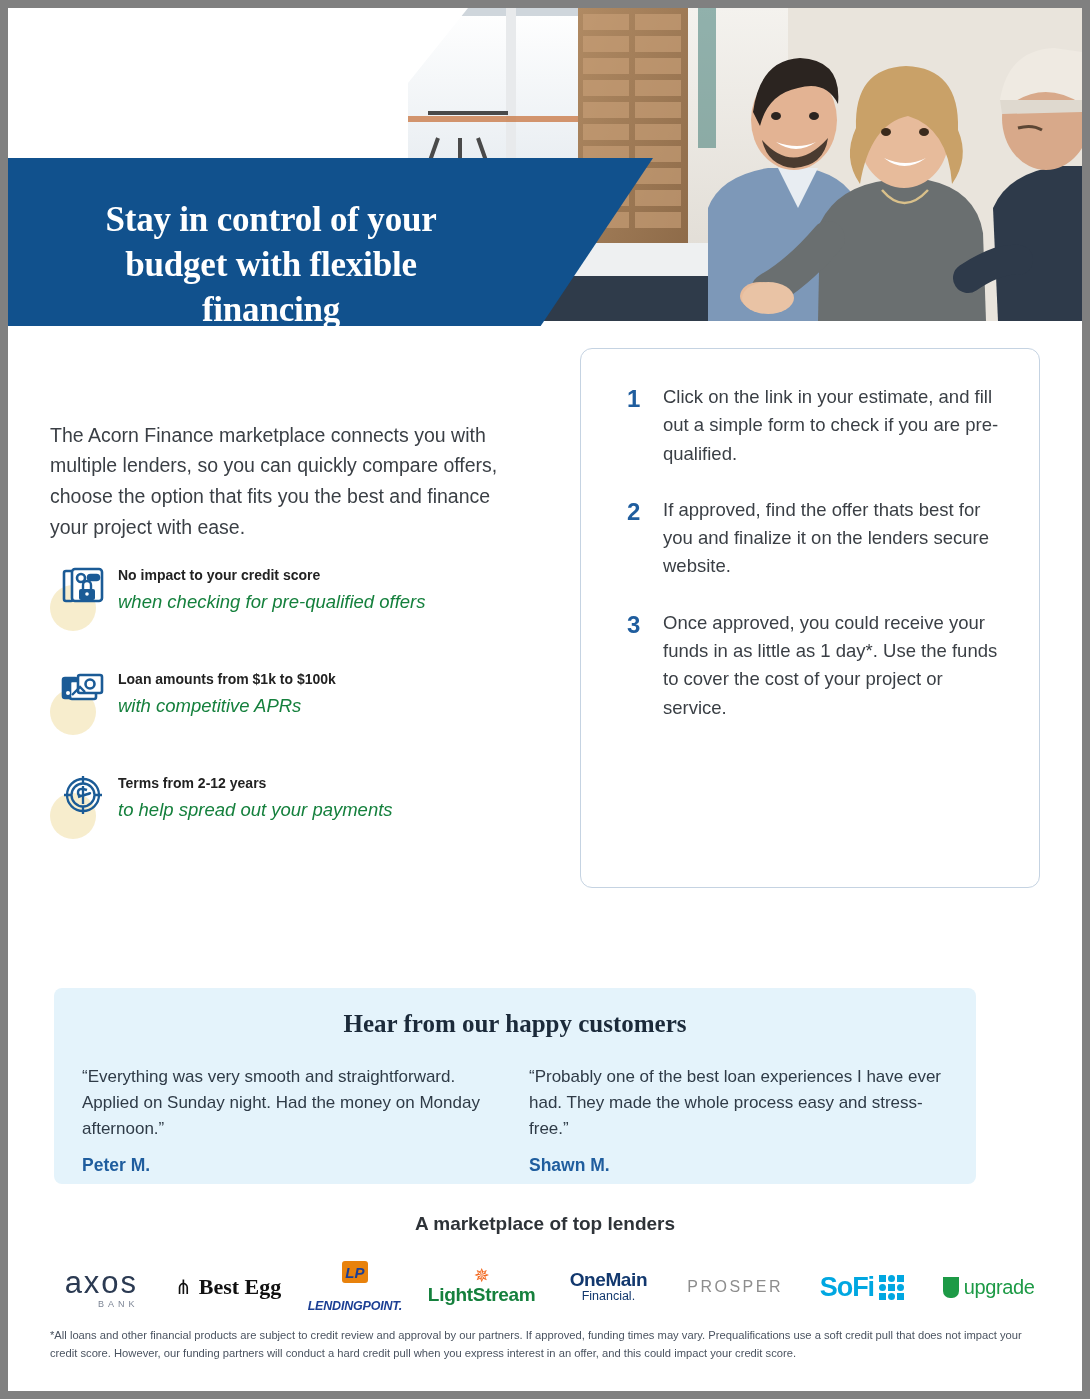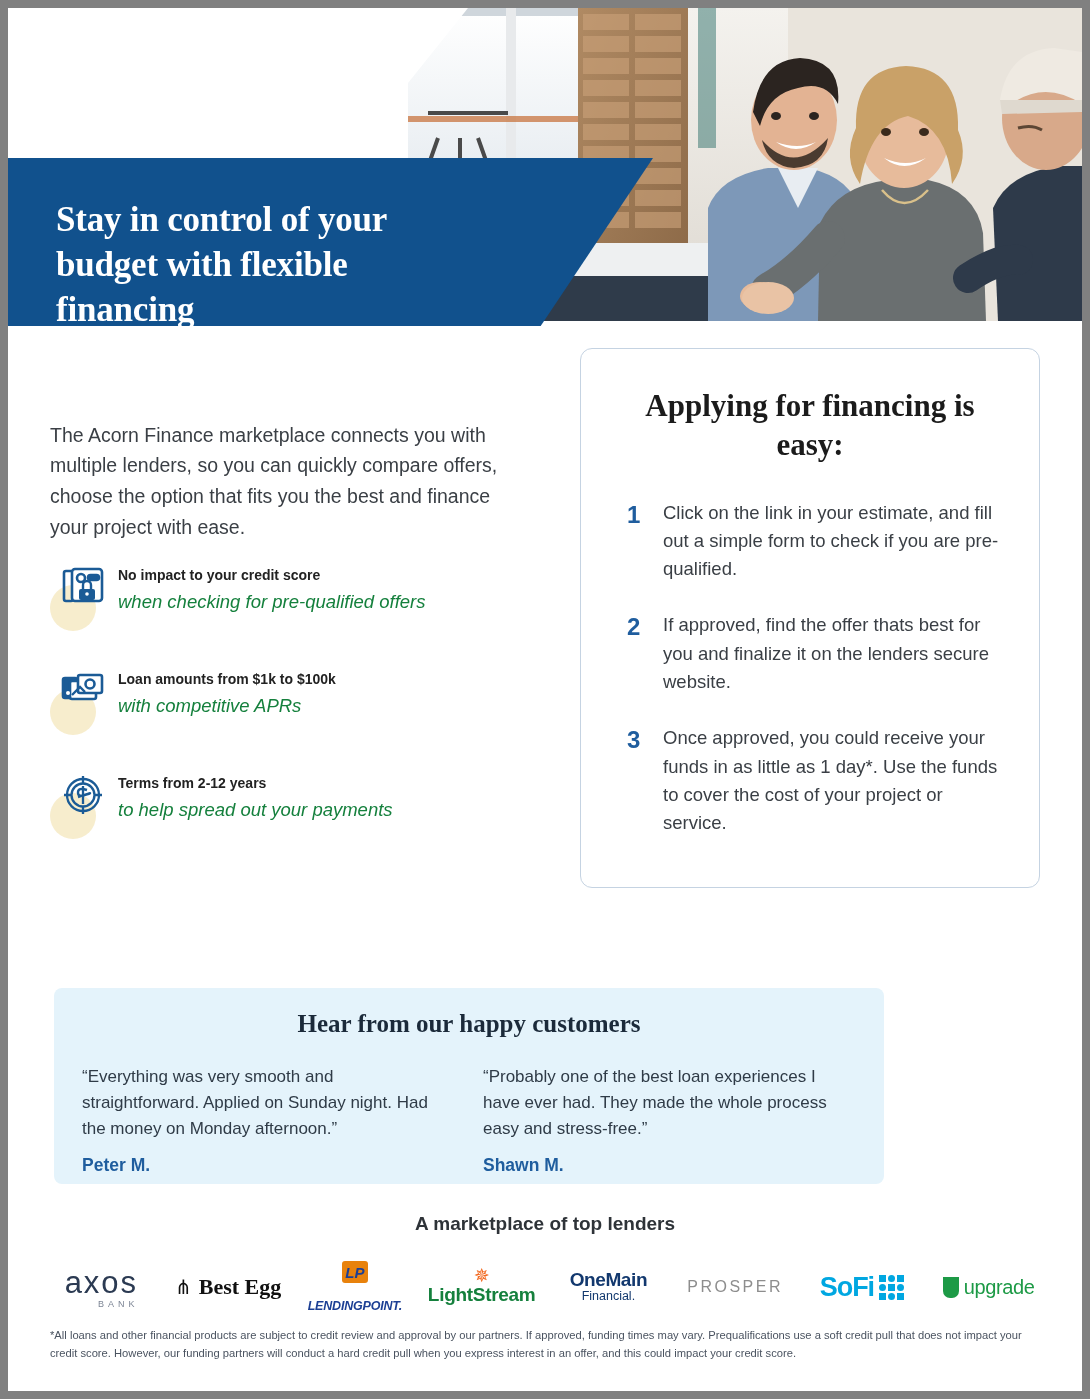--- a/index.html
+++ b/index.html
@@ -46,20 +46,21 @@
     position:absolute;left:340px;top:0;width:120px;height:150px;
     background:#ffffff;
     clip-path:polygon(0 0, 100% 0, 0 100%);
     z-index:5;
   }
   .banner{
     position:absolute;left:0;top:150px;width:660px;height:172px;
     background:#11518d;
     clip-path:polygon(0 0, 645px 0, 530px 100%, 0 100%);
     z-index:7;
+    text-align:center;
   }
   .banner-title{
     position:absolute;left:48px;top:40px;width:430px;
     font-family:"Liberation Serif", serif;
     font-size:35px;font-weight:700;color:#ffffff;
     line-height:1.28;letter-spacing:-0.2px;
   }
 
   
   .intro{
@@ -92,21 +93,21 @@
   .steps{margin:34px 0 0 46px;width:380px;}
   .step{display:flex;margin-bottom:28px;}
   .step-num{
     width:36px;flex:none;font-size:24px;font-weight:700;color:#1f5d9e;
     line-height:1.35;
   }
   .step-text{font-size:18.5px;line-height:1.53;color:#3a3f45;width:340px;}
 
   
   .testis{
-    position:absolute;left:46px;top:980px;width:830px;height:196px;
+    position:absolute;left:46px;top:980px;width:922px;height:196px;
     background:#e4f3fb;border-radius:8px;
   }
   .testis-title{
     text-align:center;margin-top:22px;
     font-family:"Liberation Serif", serif;
     font-size:25px;font-weight:700;color:#1b2a3a;
   }
   .testi-grid{display:flex;margin:26px 0 0 28px;}
   .testi{width:455px;margin-right:30px;}
   .testi-quote{font-size:17px;line-height:1.52;color:#2f3b47;}
@@ -353,21 +354,20 @@
         </svg>
       </div>
       <div class="feat-text">
         <div class="feat-title">Terms from 2-12 years</div>
         <div class="feat-sub">to help spread out your payments</div>
       </div>
     </div>
   </div>
 
   <div class="card">
-    <div class="card-title">Applying for financing is easy:</div>
     <div class="steps">
       <div class="step">
         <div class="step-num">1</div>
         <div class="step-text">Click on the link in your estimate, and fill out a simple form to check if you are pre-qualified.</div>
       </div>
       <div class="step">
         <div class="step-num">2</div>
         <div class="step-text">If approved, find the offer thats best for you and finalize it on the lenders secure website.</div>
       </div>
       <div class="step">

